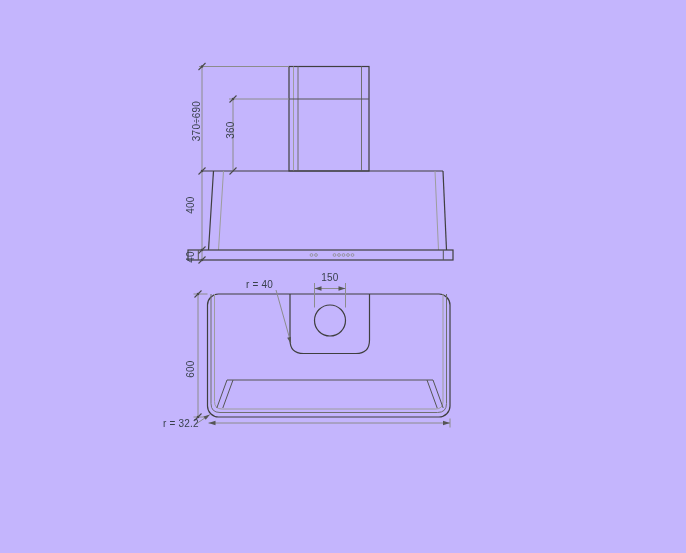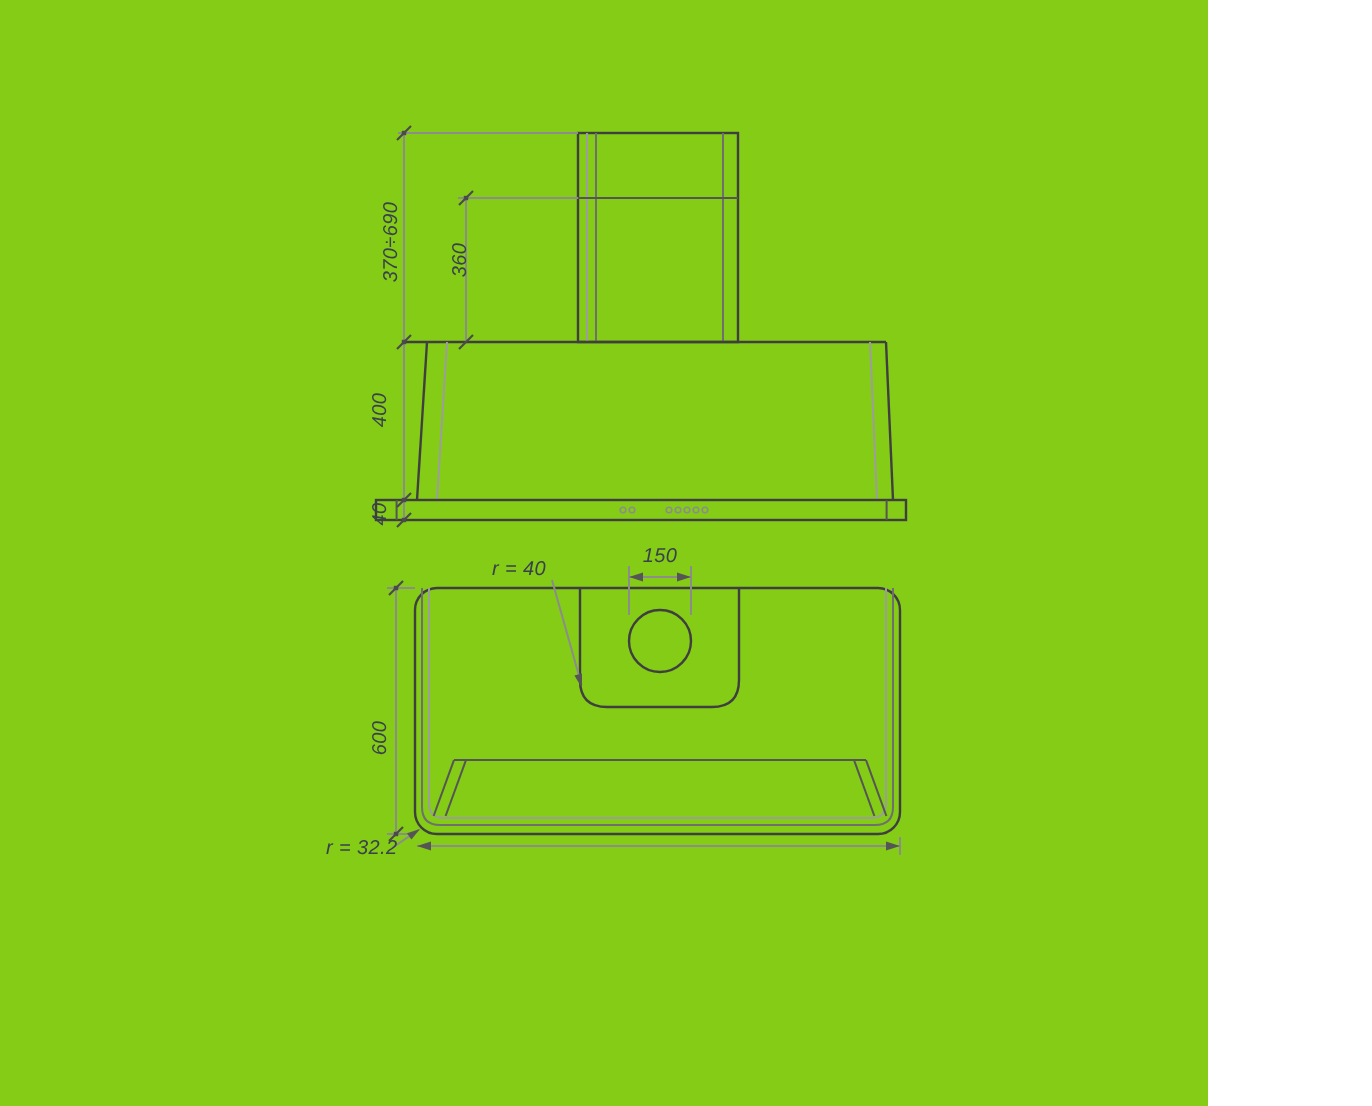--- a/index.html
+++ b/index.html
@@ -6,24 +6,23 @@
     margin: 0;
     padding: 0;
     background: #ffffff;
     width: 686px;
     height: 553px;
     overflow: hidden;
     font-family: "Liberation Sans", sans-serif;
   }
   .canvas {
     position: relative;
-    width: 604px;
+    width: 686px;
     height: 553px;
-    background: #84cc16;
-    font-style: italic;
+    background: #c4b5fd;
   }
   svg text {
     font-family: "Liberation Sans", sans-serif;
     font-size: 10px;
     fill: #39414d;
     letter-spacing: 0.2px;
   }
   .body-line  { stroke: #3f3f3f; stroke-width: 1.2; fill: none; }
   .body-thin  { stroke: #555555; stroke-width: 1;   fill: none; }
   .inner-line { stroke: #6f6f6f; stroke-width: 1;   fill: none; }

